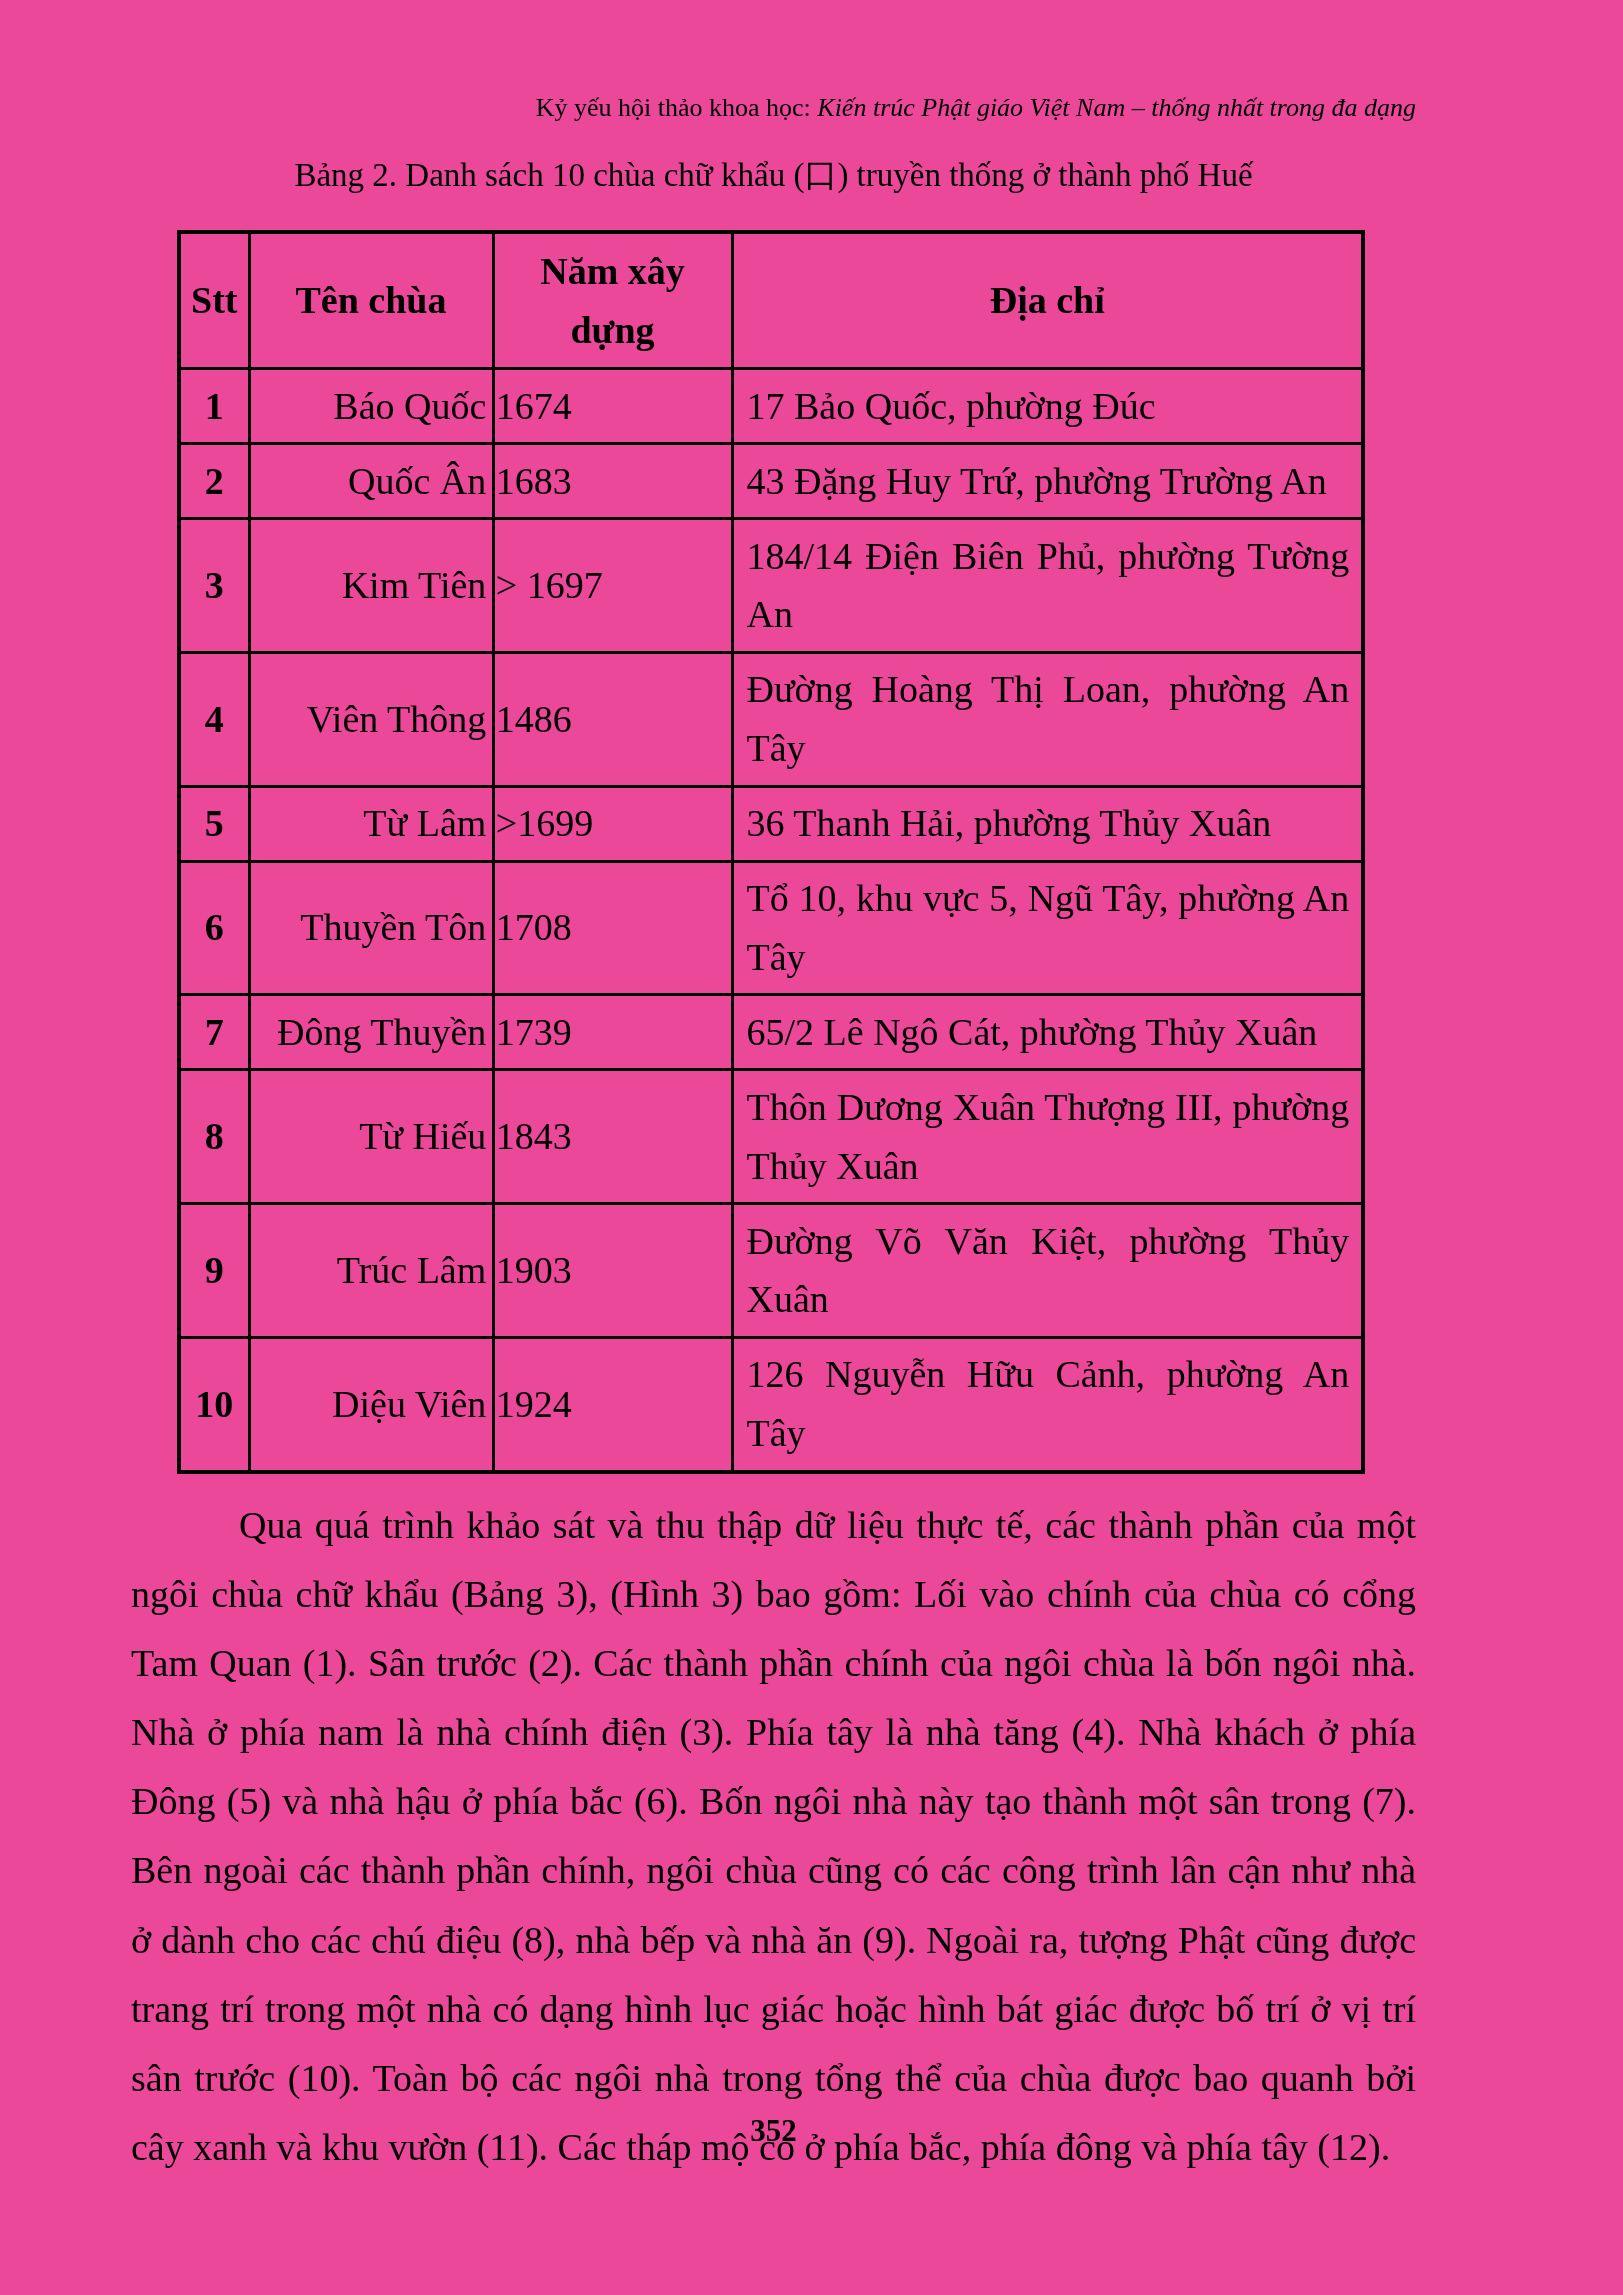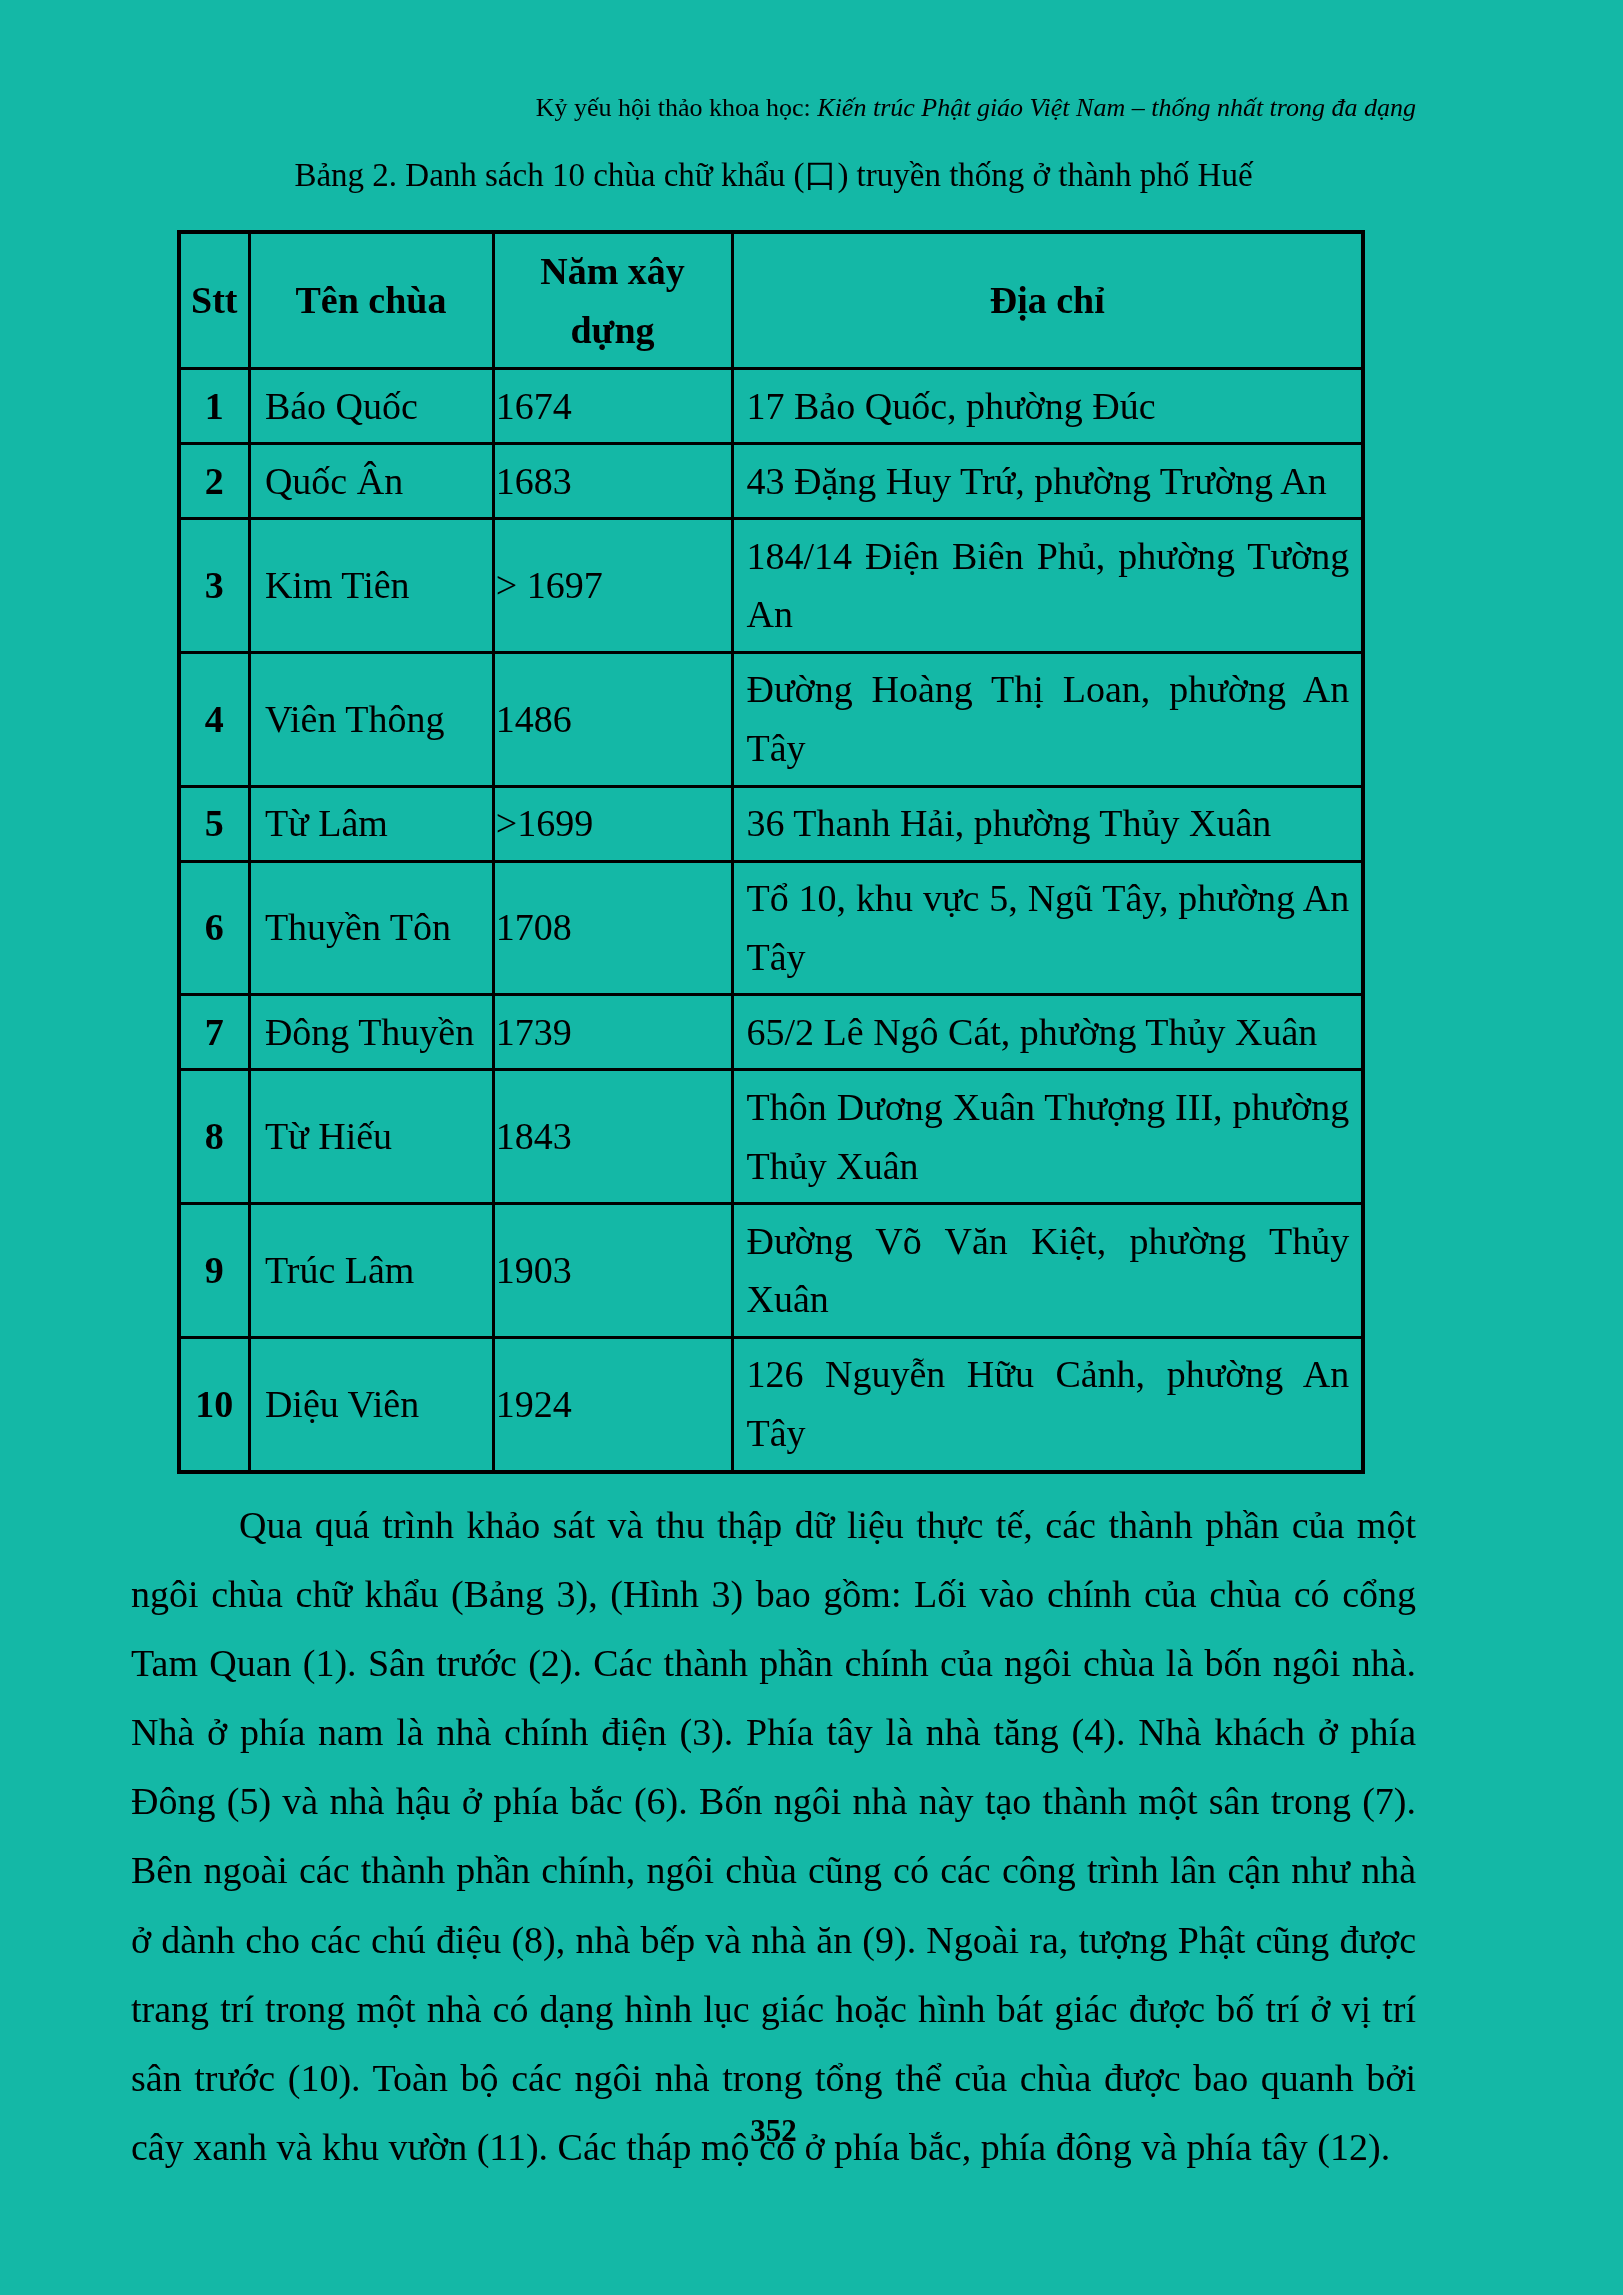--- a/index.html
+++ b/index.html
@@ -4,21 +4,21 @@
 <style>
   html, body {
     margin: 0;
     padding: 0;
     background: #ffffff;
   }
   .page {
     position: relative;
     width: 1623px;
     height: 2295px;
-    background: #14b8a6;
+    background: #ec4899;
     color: #000000;
     font-family: "Liberation Serif", "DejaVu Serif", serif;
     box-sizing: border-box;
     padding: 92px 207px 0 131px;
     overflow: hidden;
   }
   
   .running-header {
     text-align: right;
     font-size: 26px;
@@ -58,21 +58,21 @@
   }
   th.th-year {
     white-space: pre-line;
   }
   td.cell-stt {
     font-weight: bold;
     text-align: center;
     padding: 3.9px 1.3px;
   }
   td.cell-name {
-    text-align: left;
+    text-align: right;
     padding: 3.9px 5.2px 3.9px 14.4px;
     margin-left: 25px;
   }
   td.cell-year {
     text-align: left;
     padding: 3.9px 1.3px;
   }
   td.cell-address {
     text-align: justify;
     padding: 6.5px 11.8px 6.5px 13px;

